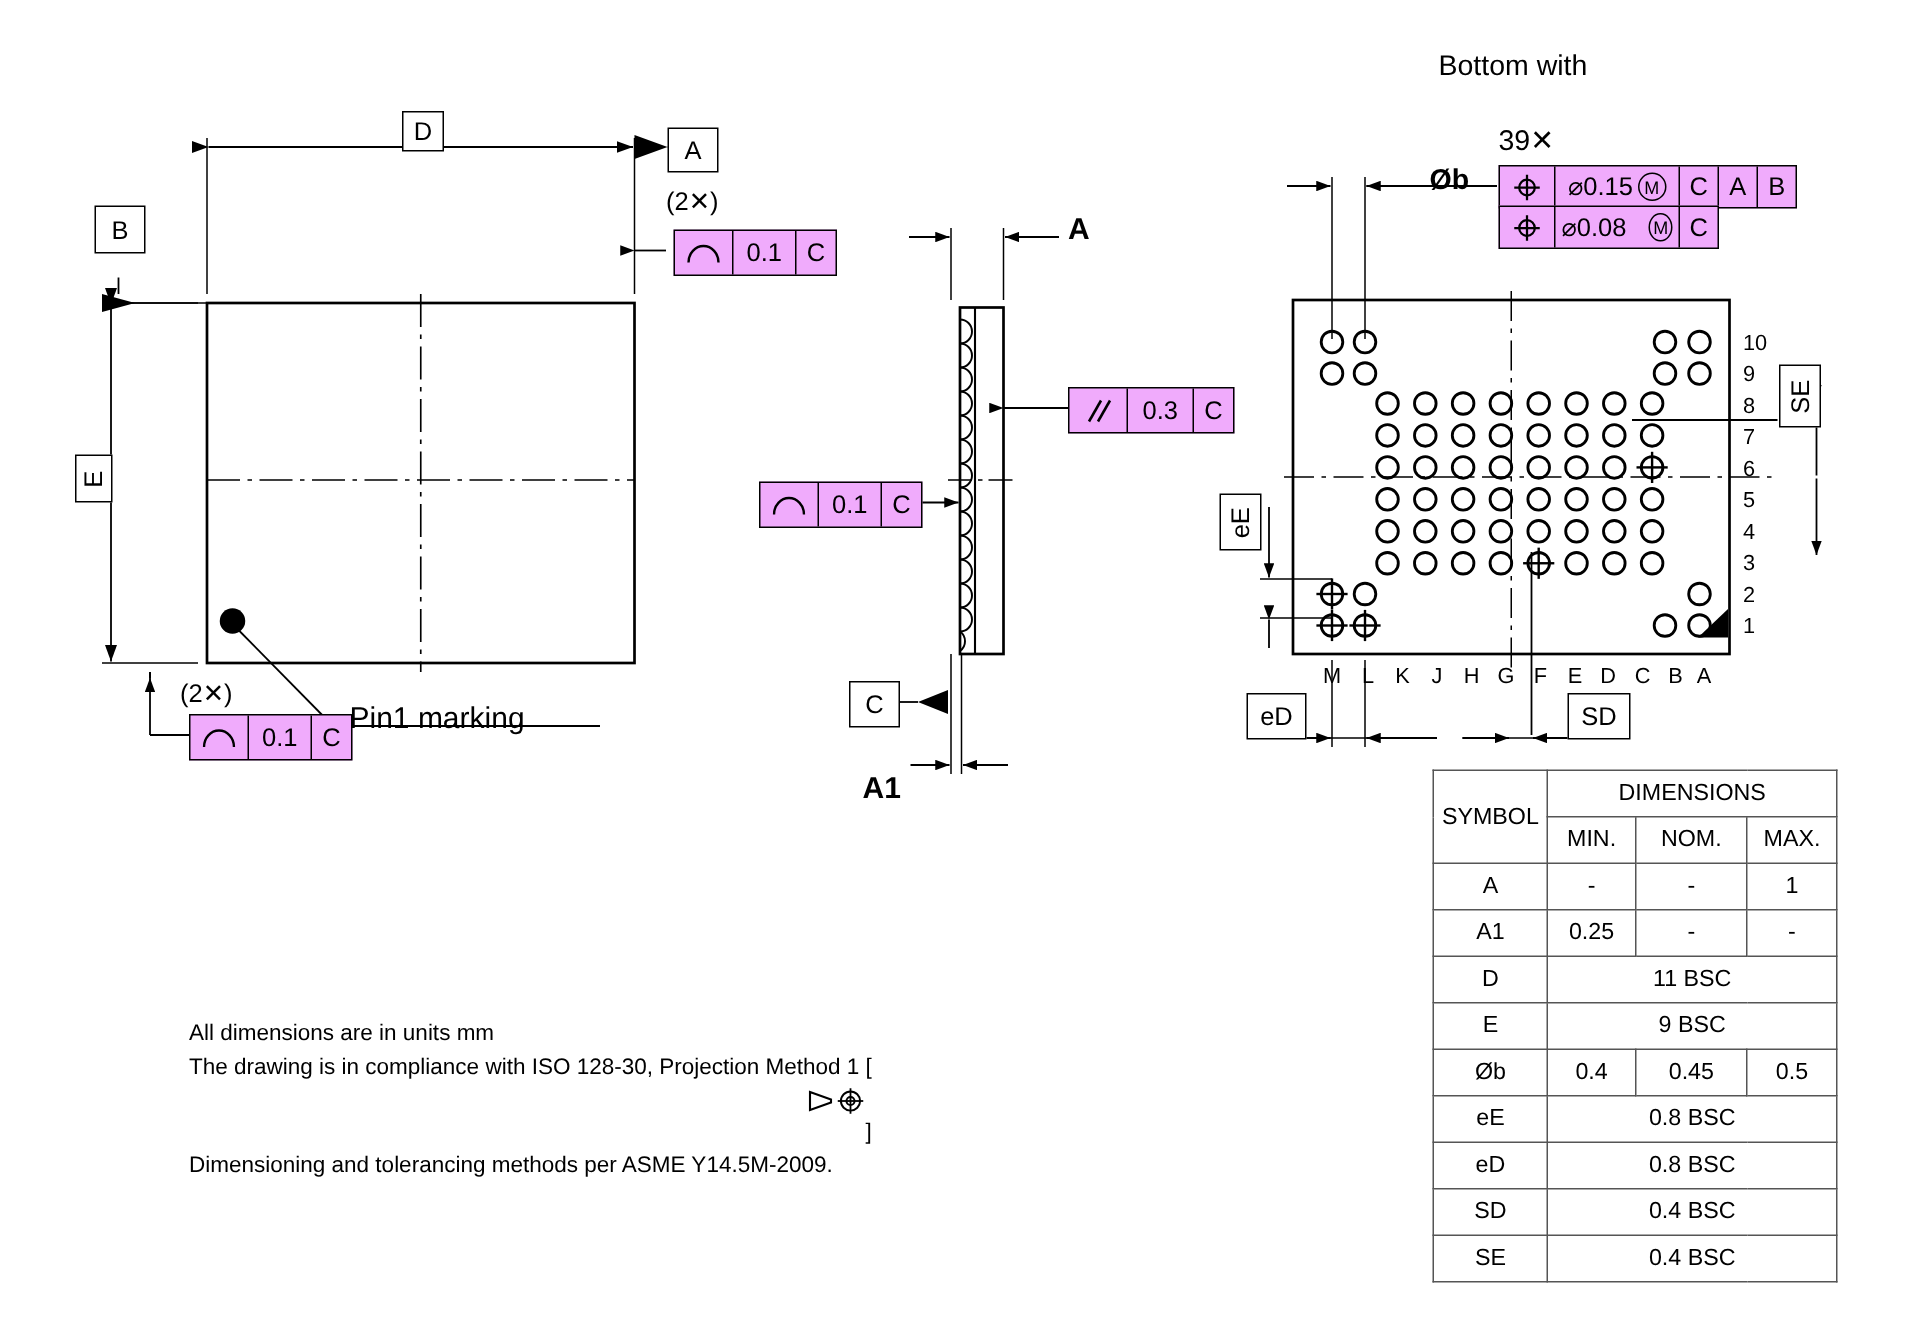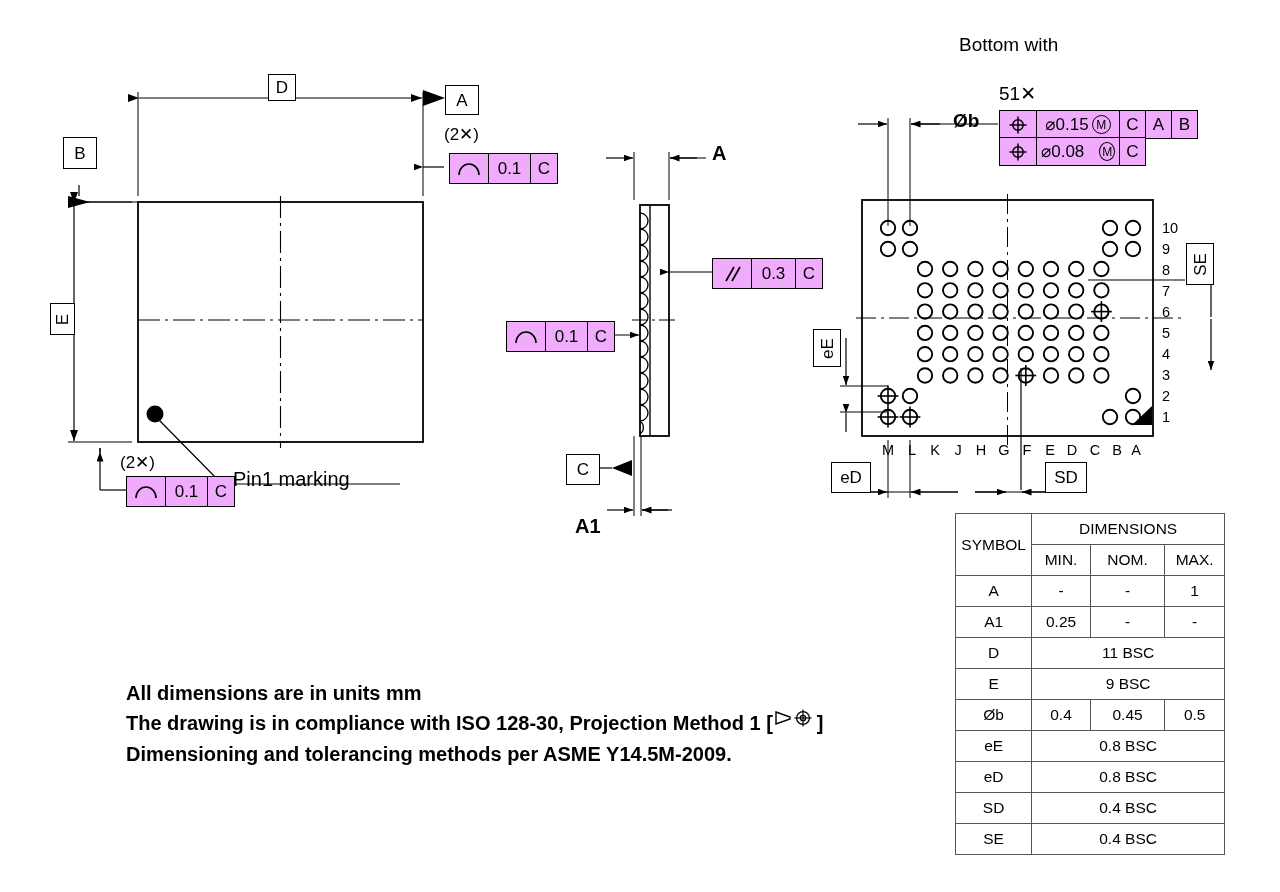--- a/index.html
+++ b/index.html
@@ -22,21 +22,21 @@
   .fcf{
     position:absolute;display:flex;align-items:stretch;border:1.6px solid #000;background:#f0abfc;
     font-size:17px;
   }
   .fcf > div{
     border-right:1.6px solid #000;
     display:flex;align-items:center;justify-content:center;
     padding:2px 4px;
   }
   .fcf > div:last-child{border-right:none;}
-  .note{font-size:20px;line-height:1.52;font-weight:bold;}
+  .note{font-size:15px;line-height:1.52;}
   table.dim{
     position:absolute;border-collapse:collapse;background:#fff;
     font-size:15.5px;
   }
   table.dim td,table.dim th{
     border:1.4px solid #555;
     text-align:center;
     font-weight:normal;
     padding:0;
     height:30px;
@@ -477,21 +477,21 @@
 
   <div class="txt" style="left:575px;top:515px;font-size:20px;font-weight:bold;">
     <span>A1</span>
   </div>
 
   <div class="txt" style="left:959px;top:34px;font-size:19px;">
     <span>Bottom with</span>
   </div>
 
   <div class="txt" style="left:999px;top:82px;font-size:19px;">
-    <span>51✕</span>
+    <span>39✕</span>
   </div>
 
   <div class="txt" style="left:953px;top:110px;font-size:19px;font-weight:bold;">
     <span>Øb</span>
   </div>
 
   <div class="fcf" style="left:999px;top:110px;height:27px;">
     <div style="width:28px;">
       <svg width="18" height="18" viewBox="0 0 18 18">
           <circle cx="9" cy="9" r="5.2" stroke="#000" fill="none" stroke-width="1.5"></circle>
@@ -538,21 +538,21 @@
   <div class="lbl-box" style="left:831px;top:462px;width:38px;height:29px;">
     <span>eD</span>
   </div>
 
   <div class="lbl-box" style="left:1045px;top:462px;width:40px;height:29px;">
     <span>SD</span>
   </div>
 
   <div class="txt note" style="left:126px;top:678px;">
     <div>All dimensions are in units mm</div>
-    <div style="display:flex;align-items:flex-start;">
+    <div style="display:flex;align-items:flex-end;flex-direction:column;">
       <span>The drawing is in compliance with ISO 128-30, Projection Method 1 [</span>
       <span style="display:inline-flex;margin:0 1px;">
         <svg width="42" height="20" viewBox="0 0 42 20">
           <path d="M2,4 L16,9 L16,11 L2,16 Z" stroke="#000" fill="none" stroke-width="1.4"></path>
           <circle cx="29" cy="10" r="6.4" stroke="#000" fill="none" stroke-width="1.3"></circle>
           <circle cx="29" cy="10" r="2.7" stroke="#000" fill="none" stroke-width="1.3"></circle>
           <line x1="29" y1="1.5" x2="29" y2="18.5" stroke="#000" stroke-width="1.2"></line>
           <line x1="20.5" y1="10" x2="37.5" y2="10" stroke="#000" stroke-width="1.2"></line>
         </svg>
       </span>

